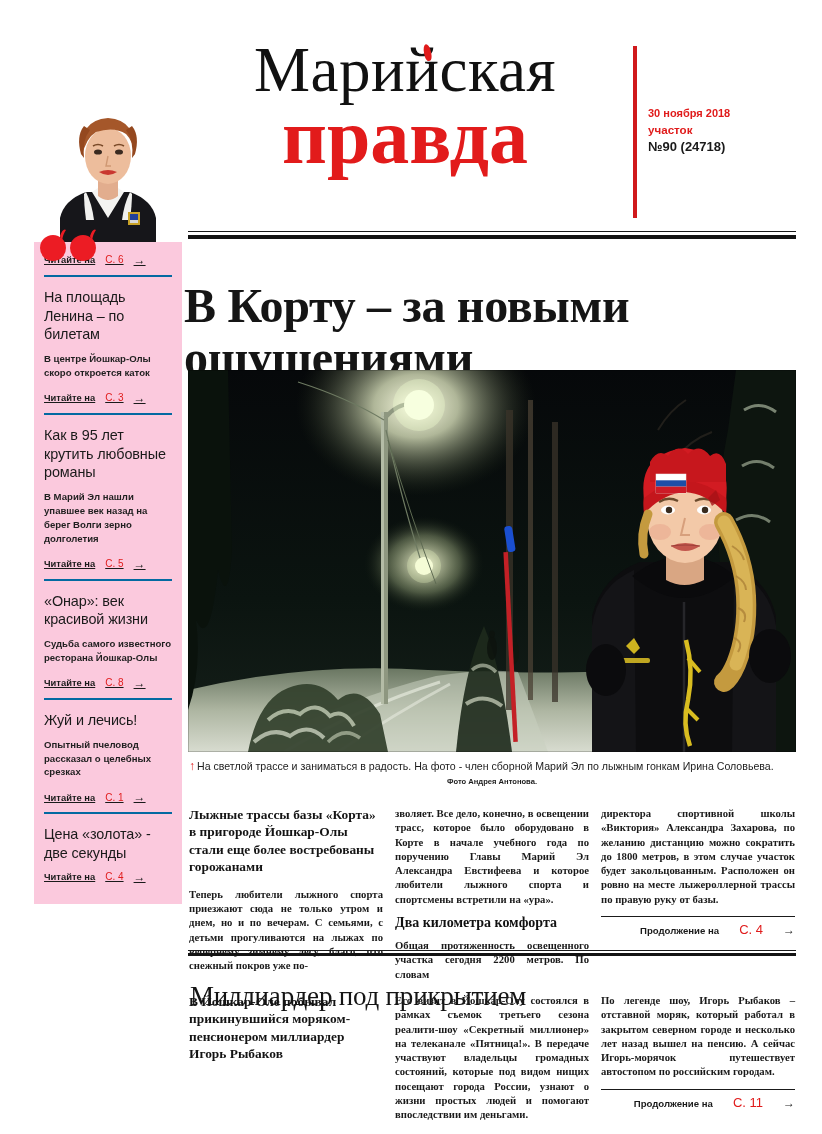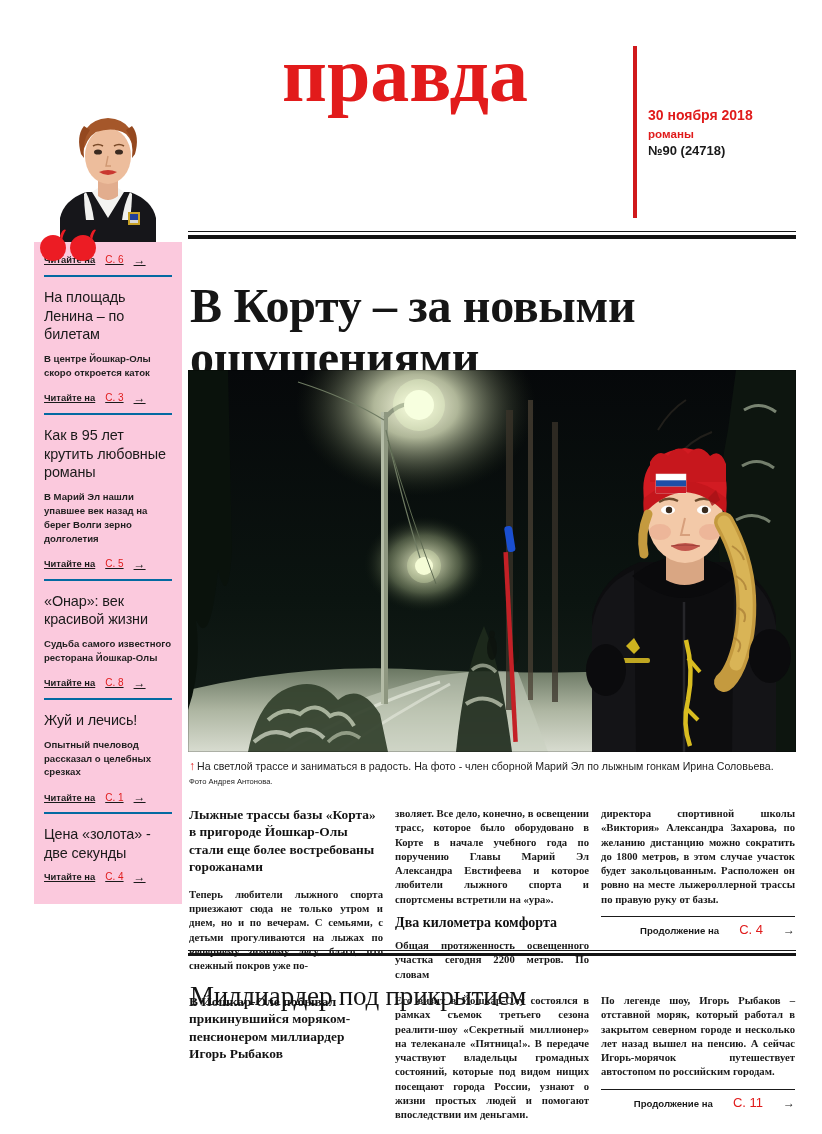--- a/index.html
+++ b/index.html
@@ -128,21 +128,21 @@
     left: 437px; top: 6px;
     width: 4px; height: 172px;
     background: #d0191c;
   }
   .mh-issue {
     position: absolute;
     left: 452px; top: 66px;
     width: 150px;
   }
   .mh-date {
-    font-size: 14px;
+    font-size: 11px;
     font-weight: 700;
     color: #e01b1b;
     line-height: 1.42;
     white-space: nowrap;
   }
   .mh-day {
     font-size: 11.6px;
     font-weight: 700;
     color: #e01b1b;
     line-height: 1.42;
@@ -165,21 +165,21 @@
   .rule-thick-top {
     position: absolute;
     left: 188px; top: 235px;
     width: 608px; height: 4px;
     background: #131313;
   }
 
   
   .main-headline {
     position: absolute;
-    left: 190px; top: 248px;
+    left: 184px; top: 248px;
     width: 606px;
     font-family: "Liberation Serif", serif;
     font-weight: 700;
     font-size: 48px;
     line-height: 1.08;
     color: #151515;
     letter-spacing: -0.3px;
   }
 
   
@@ -205,23 +205,24 @@
     font-weight: 500;
   }
   .caption-main .uparrow {
     color: #e01b1b;
     font-weight: 700;
     font-size: 12px;
     margin-right: 2px;
   }
   .caption-credit {
     font-size: 7.6px;
-    font-weight: 400;
+    font-weight: 700;
     color: #1c1c1c;
     margin-top: 2px;
+    text-align: center;
   }
 
   
   .art1 {
     position: absolute;
     left: 189px; top: 806px;
     width: 607px; height: 133px;
     display: flex;
     gap: 12px;
   }
@@ -409,26 +410,30 @@
     <svg width="62" height="34" viewBox="0 0 62 34" xmlns="http://www.w3.org/2000/svg" aria-hidden="true">
       <circle cx="15" cy="20" r="13" fill="#ec1c24"></circle>
       <circle cx="45" cy="20" r="13" fill="#ec1c24"></circle>
       <path d="M22 8 Q25 0 28 2 Q25 6 24 13 Z" fill="#ec1c24"></path>
       <path d="M52 8 Q55 0 58 2 Q55 6 54 13 Z" fill="#ec1c24"></path>
     </svg>
   </div>
 
   <div class="masthead">
     <div class="mh-words">
+      <div class="mh-line1">
+        <span>Марийская</span>
+        <span class="mh-accent"></span>
+      </div>
       <div class="mh-line2">правда</div>
     </div>
     <div class="mh-rule"></div>
     <div class="mh-issue">
       <div class="mh-date">30 ноября 2018</div>
-      <div class="mh-day">романы</div>
+      <div class="mh-day">участок</div>
       <div class="mh-num">№90 (24718)</div>
     </div>
   </div>
 
   <div class="rule-thin-top"></div>
   <div class="rule-thick-top"></div>
 
   <h1 class="main-headline">В Корту – за новыми ощущениями</h1>
 
   <div class="main-photo">

